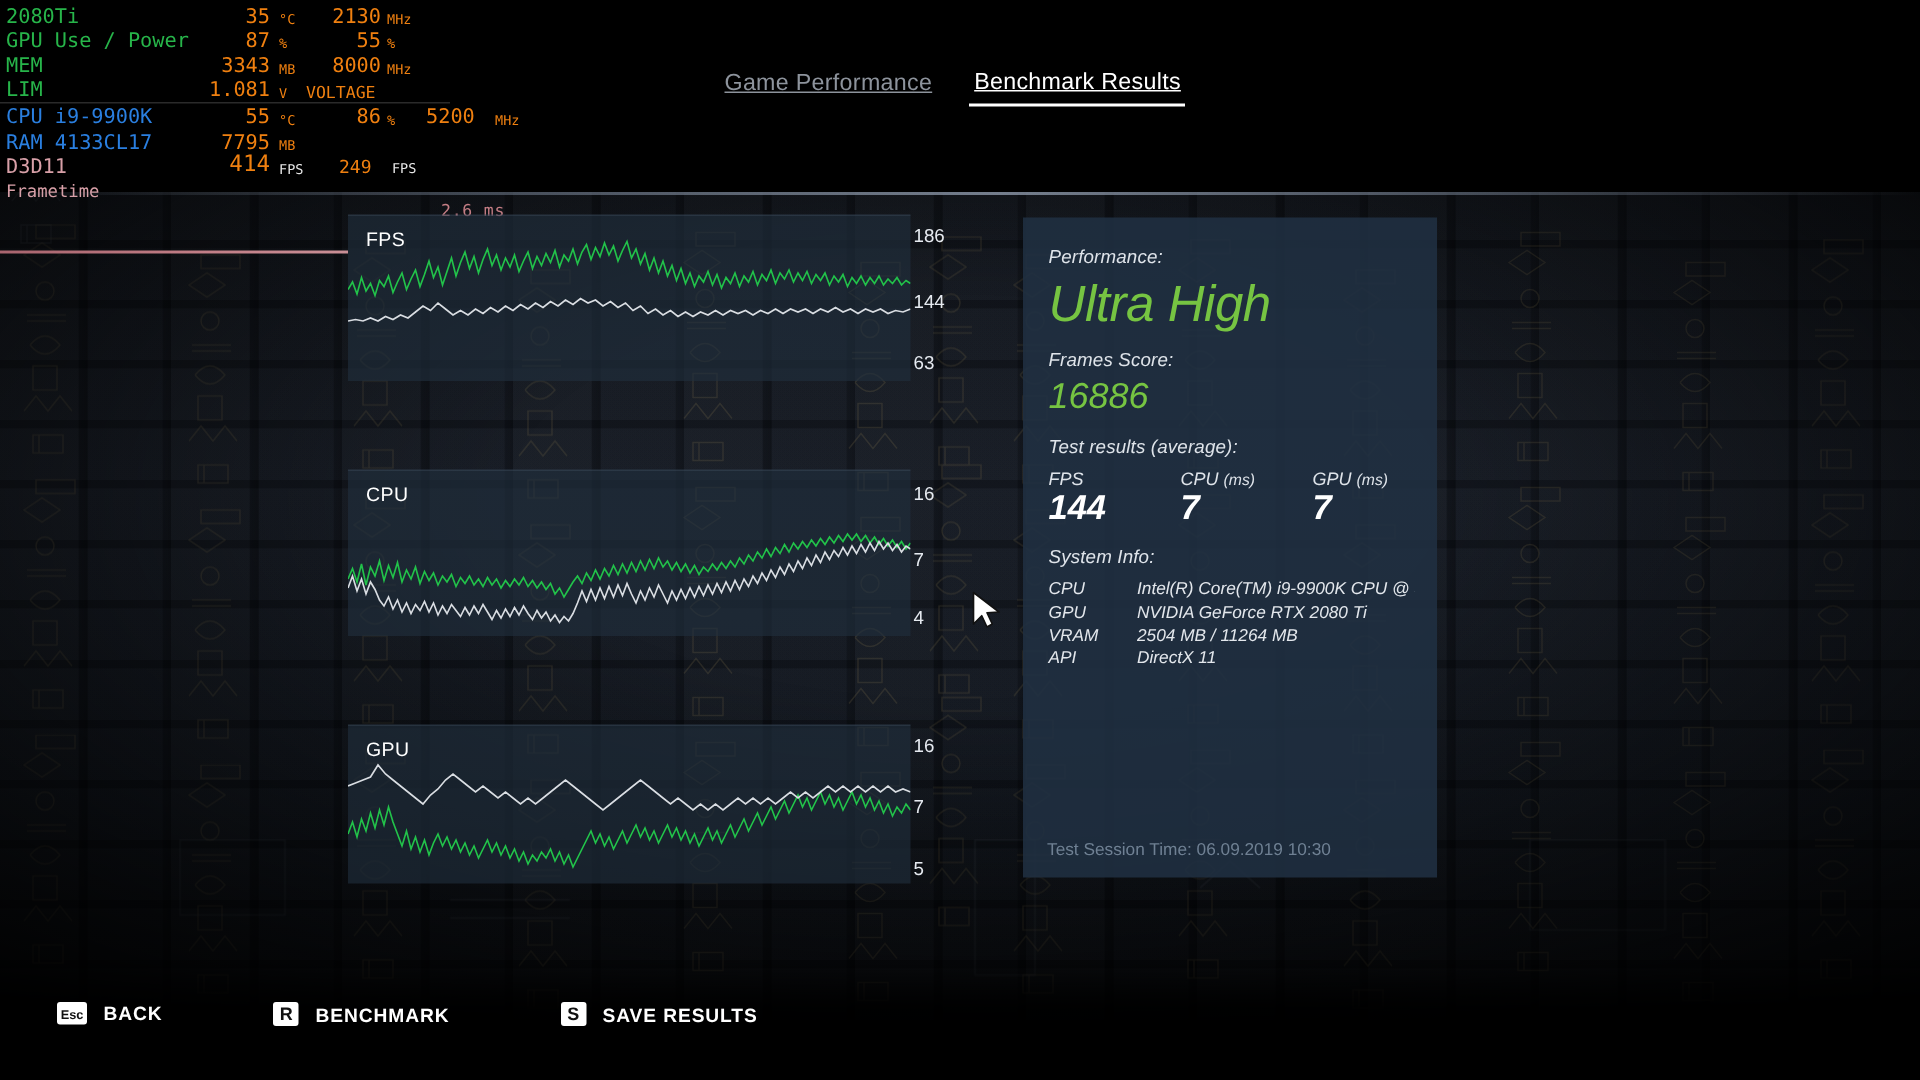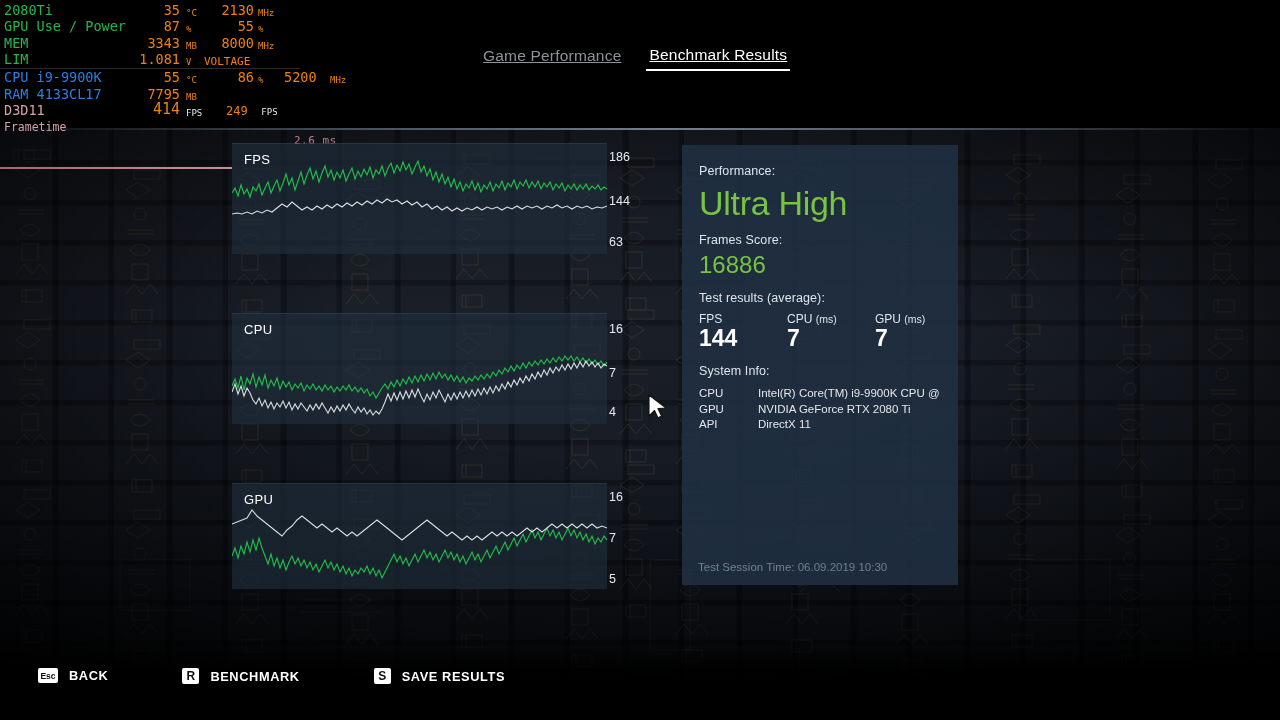--- a/index.html
+++ b/index.html
@@ -301,21 +301,21 @@
     <div class="gmax" style="top:6px;">16</div>
     <div class="gmid" style="top:47px;">7</div>
     <div class="gmin" style="top:88px;">5</div>
     <svg width="375" height="105" style="position:absolute;left:0;top:0;">
       <polyline fill="none" stroke="#22c24a" stroke-width="1.1" points="0,72 3,64 6,74 9,62 12,70 15,58 18,68 21,56 24,66 27,54 30,64 33,72 36,80 39,70 42,82 45,74 48,84 51,76 54,86 57,78 60,72 63,80 66,74 69,82 72,76 75,84 78,78 81,86 84,80 87,88 90,82 93,76 96,84 99,78 102,86 105,80 108,88 111,82 114,90 117,84 120,92 123,86 126,90 129,84 132,88 135,82 138,90 141,84 144,92 147,86 150,94 153,88 156,82 159,76 162,70 165,78 168,72 171,80 174,74 177,82 180,76 183,70 186,78 189,72 192,66 195,74 198,68 201,76 204,70 207,78 210,72 213,66 216,74 219,68 222,76 225,70 228,78 231,72 234,80 237,74 240,68 243,76 246,70 249,78 252,72 255,66 258,74 261,68 264,62 267,70 270,64 273,58 276,66 279,60 282,54 285,62 288,56 291,50 294,58 297,52 300,46 303,54 306,48 309,56 312,50 315,44 318,52 321,46 324,54 327,48 330,56 333,50 336,44 339,52 342,46 345,54 348,48 351,56 354,50 357,58 360,52 363,60 366,54 369,58 372,52 375,56"></polyline>
       <polyline fill="none" stroke="#d9dde2" stroke-width="1.1" points="0,40 5,38 10,36 15,34 20,26 25,32 30,36 35,40 40,44 45,48 50,52 55,46 60,42 65,36 70,32 75,36 80,40 85,44 90,40 95,44 100,48 105,44 110,48 115,52 120,48 125,52 130,48 135,44 140,40 145,36 150,40 155,44 160,48 165,52 170,56 175,52 180,48 185,44 190,40 195,36 200,40 205,44 210,48 215,52 220,48 225,52 230,56 235,52 240,56 245,52 250,56 255,52 260,48 265,52 270,48 275,52 280,48 285,52 290,48 295,44 300,48 305,44 310,48 315,44 320,40 325,44 330,40 335,44 340,40 345,44 350,40 355,44 360,40 365,44 370,42 375,44"></polyline>
     </svg>
   </div>
 
   <div class="card">
-    <div style="position:absolute;left:17px;top:19px;">
+    <div style="position:absolute;left:17px;top:19px;font-style:italic;">
       <div class="lab">Performance:</div>
       <div class="perf" style="margin-top:8px;">Ultra High</div>
       <div class="lab" style="margin-top:13px;">Frames Score:</div>
       <div class="score" style="margin-top:6px;">16886</div>
       <div class="lab" style="margin-top:14px;">Test results (average):</div>
 
       <div class="tri">
         <div class="col">
           <div class="ch"><span>FPS</span><small></small></div>
           <div class="cv">144</div>
@@ -335,20 +335,24 @@
       <div style="margin-top:8px;width:244px;">
         <div class="sysrow">
           <div class="k">CPU</div>
           <div class="v">Intel(R) Core(TM) i9-9900K CPU @ 3.6…</div>
         </div>
         <div class="sysrow">
           <div class="k">GPU</div>
           <div class="v">NVIDIA GeForce RTX 2080 Ti</div>
         </div>
         <div class="sysrow">
+          <div class="k">VRAM</div>
+          <div class="v">2504 MB / 11264 MB</div>
+        </div>
+        <div class="sysrow">
           <div class="k">API</div>
           <div class="v">DirectX 11</div>
         </div>
       </div>
     </div>
 
     <div class="sess">Test Session Time: 06.09.2019 10:30</div>
   </div>
 
   <div class="botdark"></div>

